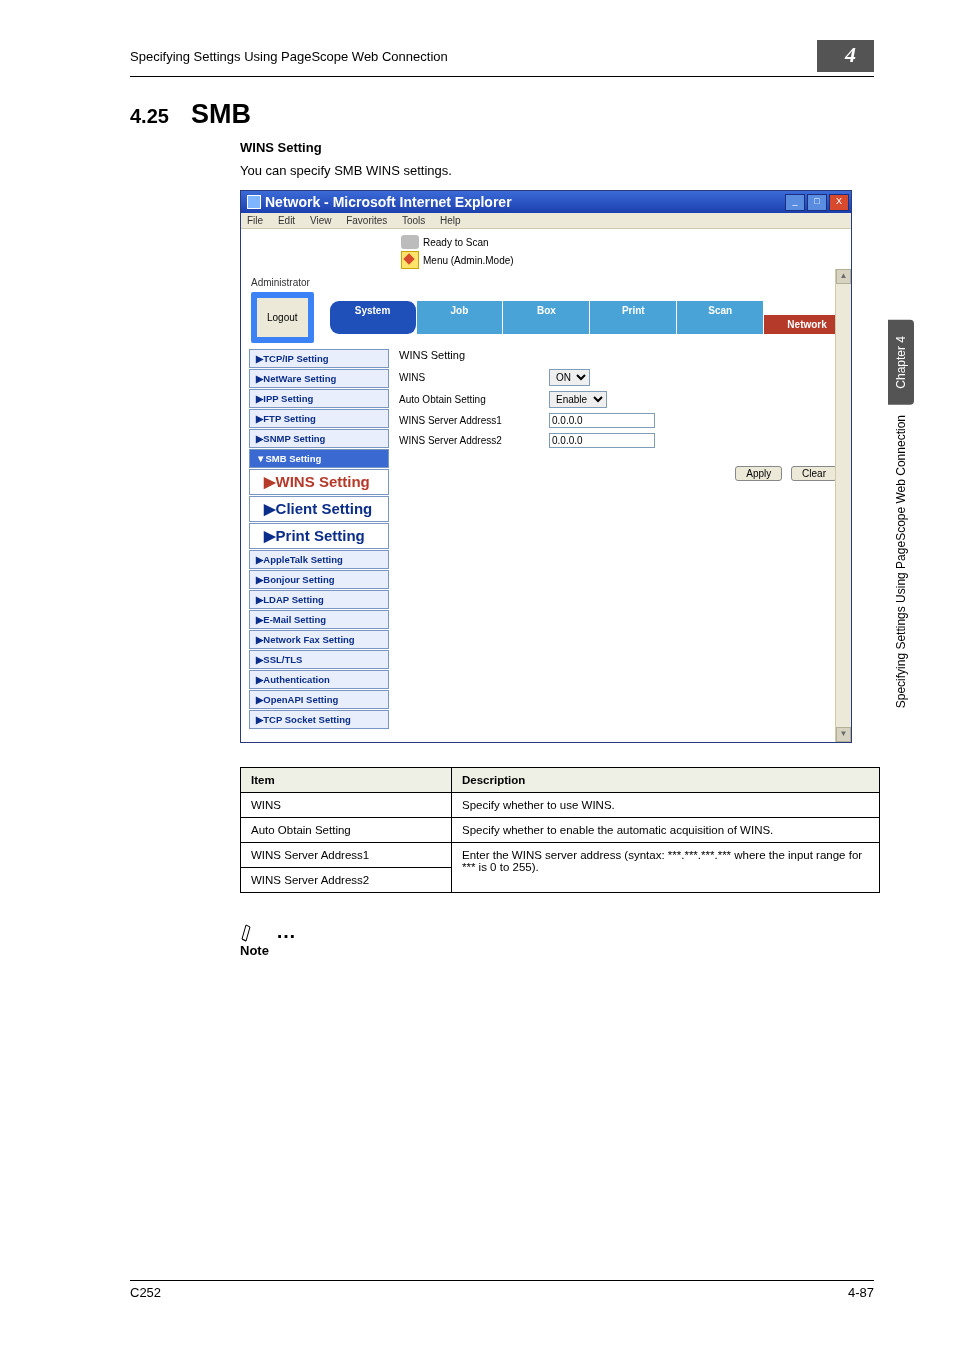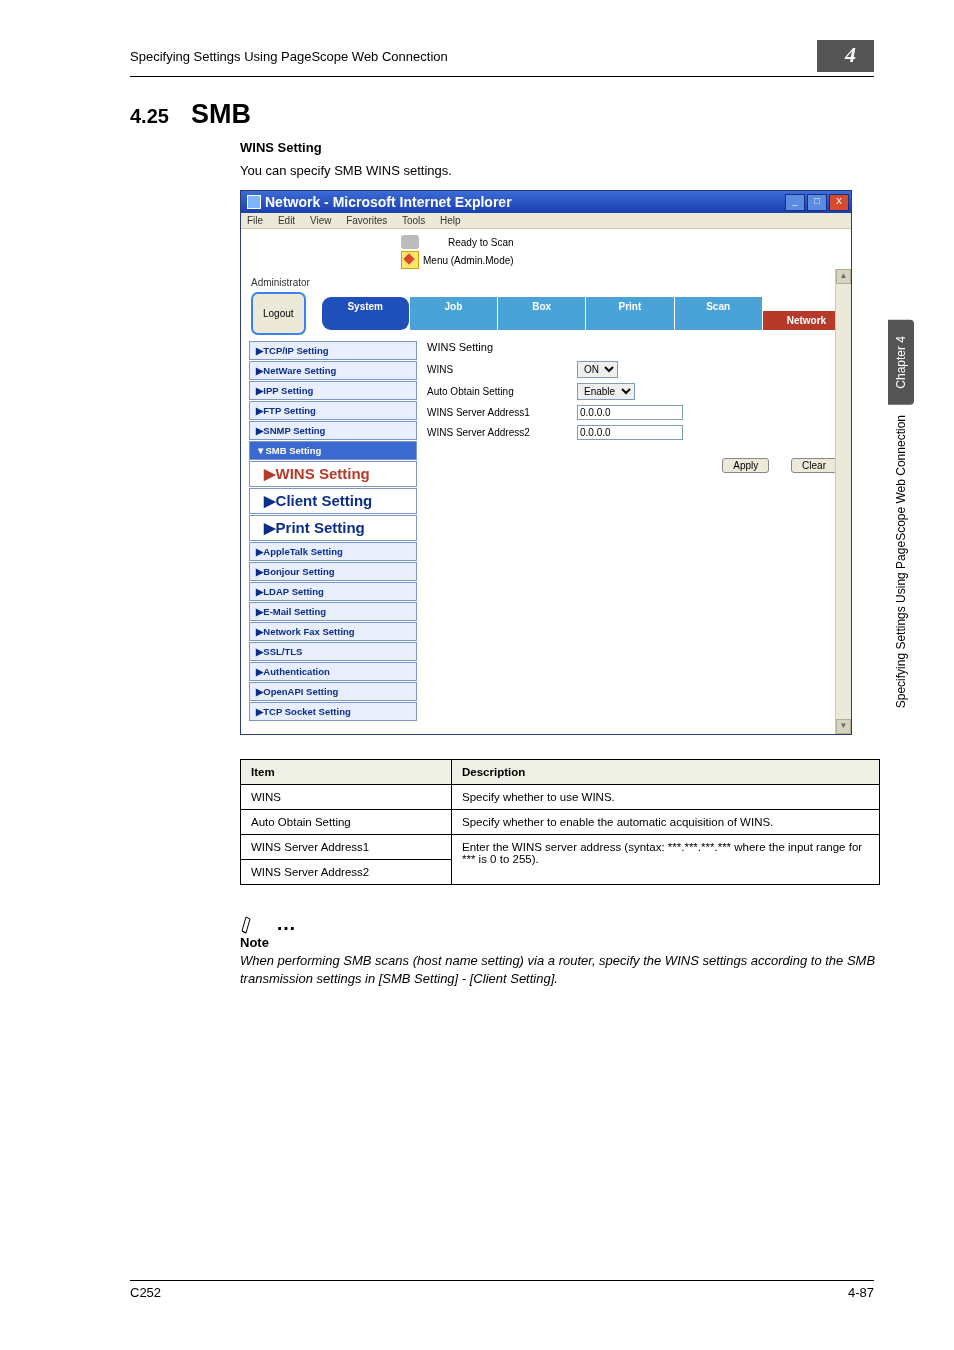--- a/index.html
+++ b/index.html
@@ -134,22 +134,22 @@
     color: #333;
   }
   .logout-row {
     display: flex;
     align-items: center;
     padding: 0 0 0 10px;
     gap: 0;
   }
   .logout-btn {
     background: #ece9d8;
-    border: 2px solid #3b82f6;
-    border-radius: 7px;
+    border: 6px solid #3b82f6;
+    border-radius: 2px;
     padding: 14px 10px;
     font-size: 10px;
   }
   .tabstrip {
     flex: 1;
     display: flex;
     margin-left: 16px;
   }
   .tab {
     flex: 1;
@@ -166,21 +166,21 @@
 
   .ie-body {
     display: flex;
     align-items: flex-start;
     padding: 6px 8px 12px 8px;
     gap: 10px;
     background: #fff;
     min-height: 340px;
   }
   .sidebar {
-    width: 168px;
+    width: 140px;
     display: flex;
     flex-direction: column;
   }
   .side-item {
     border: 1px solid #7a97c4;
     background: #e8eefc;
     color: #0b2e8a;
     font-weight: bold;
     font-size: 9.5px;
     padding: 3px 6px;
@@ -224,21 +224,21 @@
     text-align: right;
     margin-top: 18px;
     padding-right: 6px;
   }
   .btn-row button {
     background: #ece9d8;
     border: 1px solid #888;
     border-radius: 3px;
     padding: 1px 10px;
     font-size: 10px;
-    margin-left: 19px;
+    margin-left: 6px;
   }
   .ie-scroll {
     position: absolute;
     right: 0; top: 40px; bottom: 0; width: 15px;
     background: #ece9d8;
     border-left: 1px solid #cfcaae;
   }
   .ie-scroll .arrow {
     height: 15px; background: #d6d3c0; border: 1px solid #b3af97;
     box-sizing: border-box; color:#6b6b6b; font-size:8px; text-align:center; line-height:12px;
@@ -359,21 +359,21 @@
     </div>
 
     <div class="ie-content">
       <div class="ie-scroll">
         <div class="arrow">▲</div>
         <div class="arrow bot">▼</div>
       </div>
 
       <div class="ie-topstrip">
         <div style="display:flex;flex-direction:column;gap:2px;">
-          <div style="display:flex;align-items:center;gap:4px;justify-content:space-between;">
+          <div style="display:flex;align-items:center;gap:4px;">
             <div class="ready-icon"></div>
             <span>Ready to Scan</span>
           </div>
           <div style="display:flex;align-items:center;gap:4px;">
             <div class="mode-icon"></div>
             <span>Menu (Admin.Mode)</span>
           </div>
         </div>
       </div>
 
@@ -467,21 +467,20 @@
     </table>
 
   <div class="note-icon-row">
     <svg width="30" height="24">
       <polygon points="2,20 6,6 10,8 6,22" fill="none" stroke="#000" stroke-width="1"></polygon>
       <line x1="2" y1="20" x2="6" y2="22" stroke="#000"></line>
     </svg>
     <span style="font-size:20px;letter-spacing:2px;font-weight:bold">…</span>
   </div>
   <div class="note-word">Note</div>
-  <div class="note-body">When performing SMB scans (host name setting) via a router, specify the WINS settings according to the SMB transmission settings in [SMB Setting] - [Client Setting].</div>
 
   <div class="side-tab-outer">
     <div class="side-tab-chapter">Chapter 4</div>
     <div class="side-tab-text">Specifying Settings Using PageScope Web Connection</div>
   </div>
 
 </div>
 
 <div class="footer-line">
   <span>C252</span>

